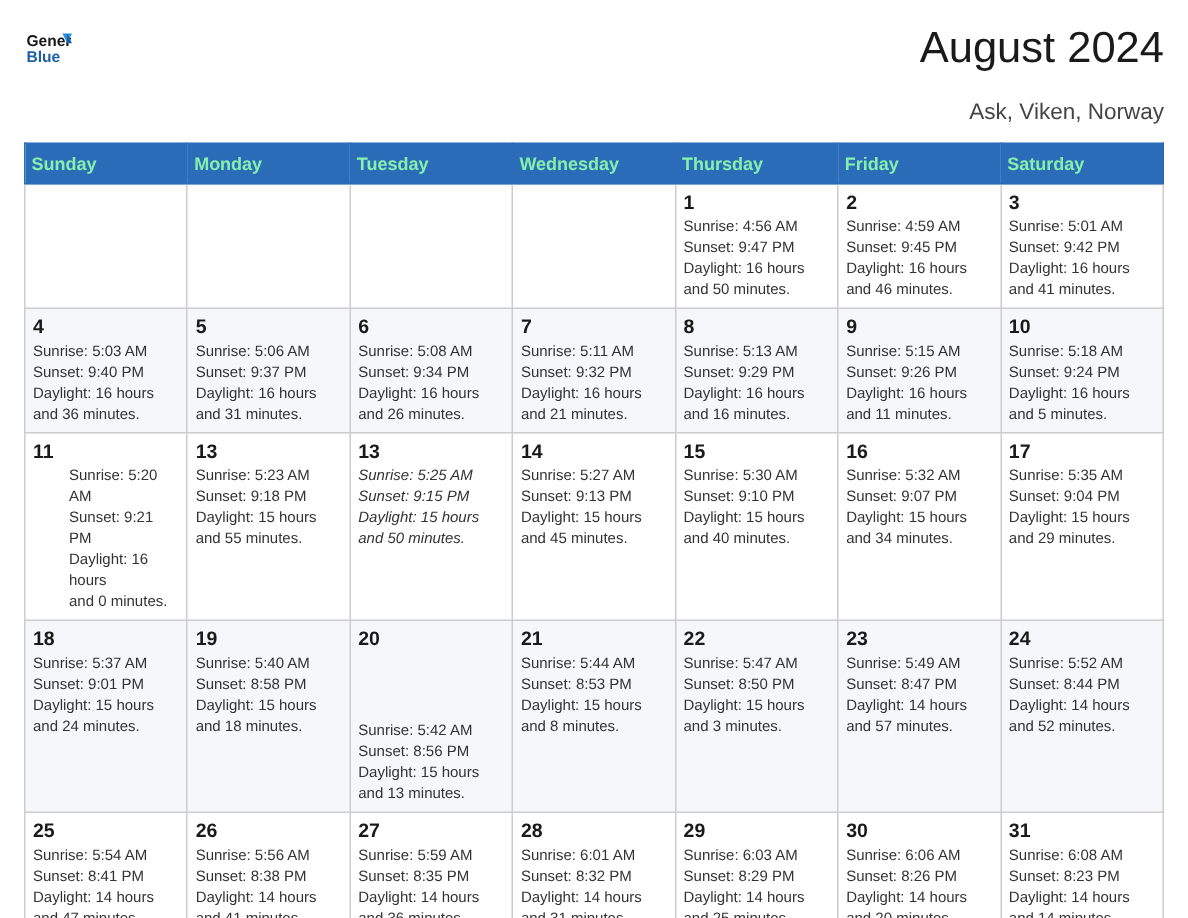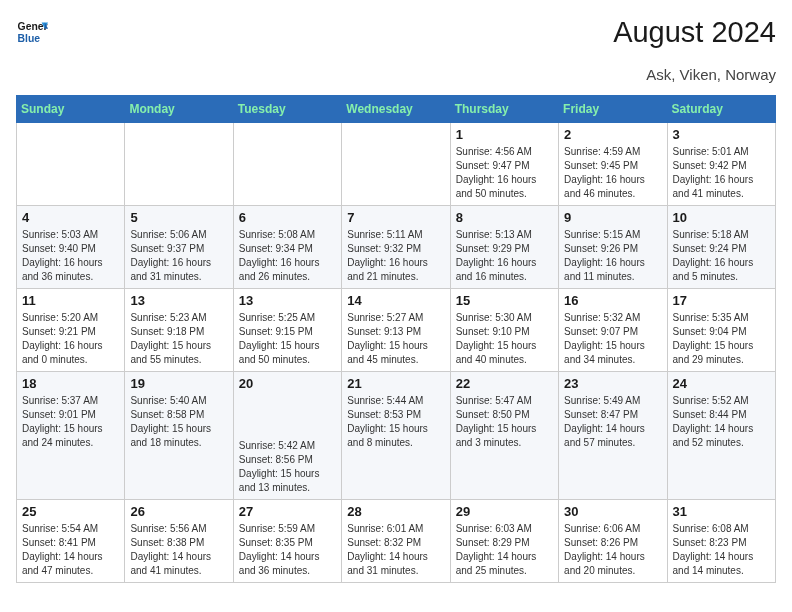--- a/index.html
+++ b/index.html
@@ -186,35 +186,35 @@
           <div class="day-num">10</div>
           <div class="day-info" style="white-space: pre-line;">Sunrise: 5:18 AM
 Sunset: 9:24 PM
 Daylight: 16 hours
 and 5 minutes.</div>
         </td>
       </tr>
       <tr>
         <td>
           <div class="day-num">11</div>
-          <div class="day-info" style="white-space: pre-line;">Sunrise: 5:20 AM
+          <div class="day-info" style="white-space: pre-line; margin-left: 24px;">Sunrise: 5:20 AM
 Sunset: 9:21 PM
 Daylight: 16 hours
 and 0 minutes.</div>
         </td>
         <td>
           <div class="day-num">13</div>
           <div class="day-info" style="white-space: pre-line;">Sunrise: 5:23 AM
 Sunset: 9:18 PM
 Daylight: 15 hours
 and 55 minutes.</div>
         </td>
         <td>
           <div class="day-num">13</div>
-          <div class="day-info" style="white-space: pre-line;">Sunrise: 5:25 AM
+          <div class="day-info" style="white-space: pre-line; font-style: italic;">Sunrise: 5:25 AM
 Sunset: 9:15 PM
 Daylight: 15 hours
 and 50 minutes.</div>
         </td>
         <td>
           <div class="day-num">14</div>
           <div class="day-info" style="white-space: pre-line;">Sunrise: 5:27 AM
 Sunset: 9:13 PM
 Daylight: 15 hours
 and 45 minutes.</div>

